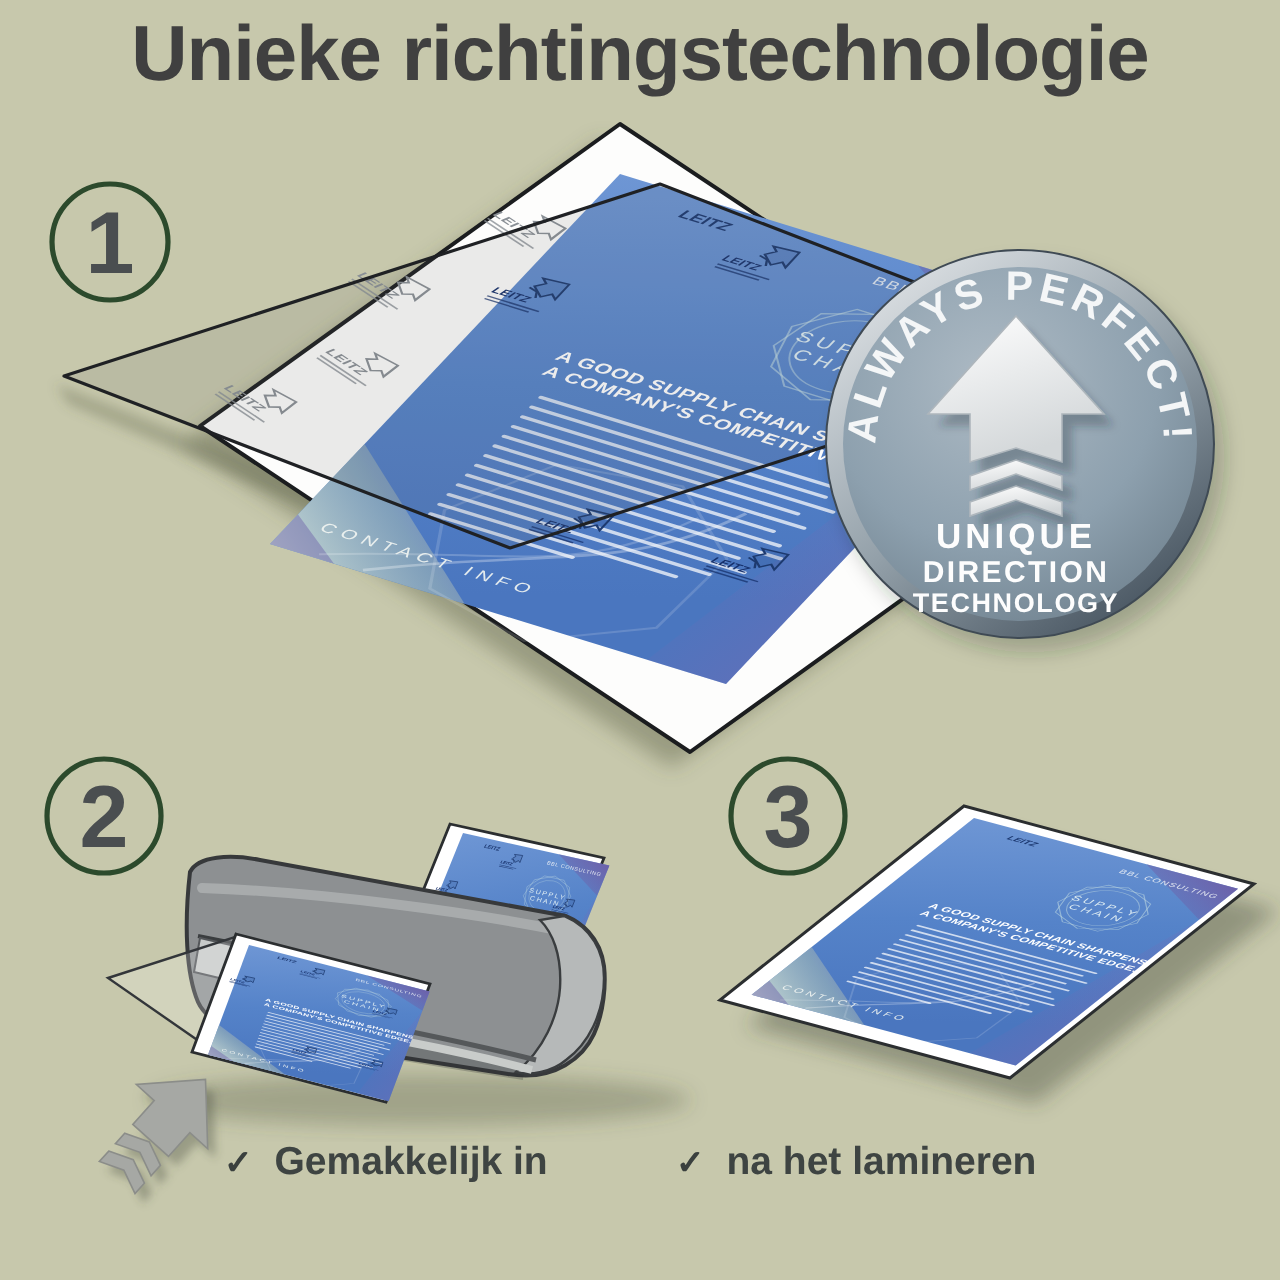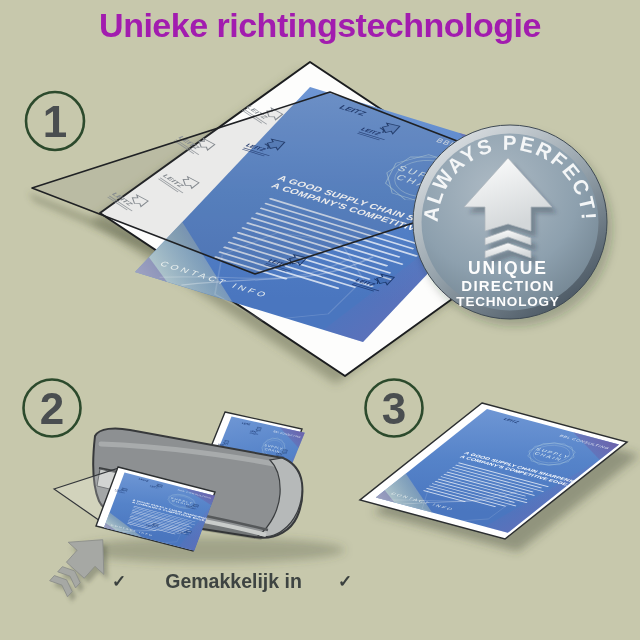--- a/index.html
+++ b/index.html
@@ -4,34 +4,34 @@
 <style>
   html,body{margin:0;padding:0;}
   body{
     width:640px;height:640px;position:relative;overflow:hidden;
     background:#c7c8ac;
     font-family:"Liberation Sans", sans-serif;
   }
   .title{
     position:absolute;top:6px;left:0;width:640px;
     text-align:center;
-    font-size:34px;font-weight:bold;letter-spacing:-0.5px;
-    color:#a21caf;
+    font-size:39px;font-weight:bold;letter-spacing:-0.5px;
+    color:#404040;
   }
   #scene{position:absolute;left:0;top:0;}
   svg text{font-family:"Liberation Sans", sans-serif;}
   .caption{
     position:absolute;display:flex;gap:11px;align-items:flex-start;
     color:#3e4442;
   }
   .caption .check{
     font-size:17px;font-weight:bold;line-height:23px;color:#3a403e;
   }
   .caption .lines{
-    font-size:19.5px;font-weight:bold;line-height:23px;margin-left:28px;
+    font-size:19.5px;font-weight:bold;line-height:23px;
   }
   .cap-1{left:112px;top:570px;}
   .cap-2{left:338px;top:570px;}
 </style>
 </head>
 <body>
 
 <div class="title">Unieke richtingstechnologie</div>
 
 <svg id="scene" width="640" height="640" viewBox="0 0 640 640">
@@ -270,14 +270,15 @@
 <div class="caption cap-1">
   <span class="check">✓</span>
   <div class="lines">
     <div>Gemakkelijk in</div>
   </div>
 </div>
 
 <div class="caption cap-2">
   <span class="check">✓</span>
   <div class="lines">
+    <div>na het lamineren</div>
   </div>
 </div>
 
 </body></html>

